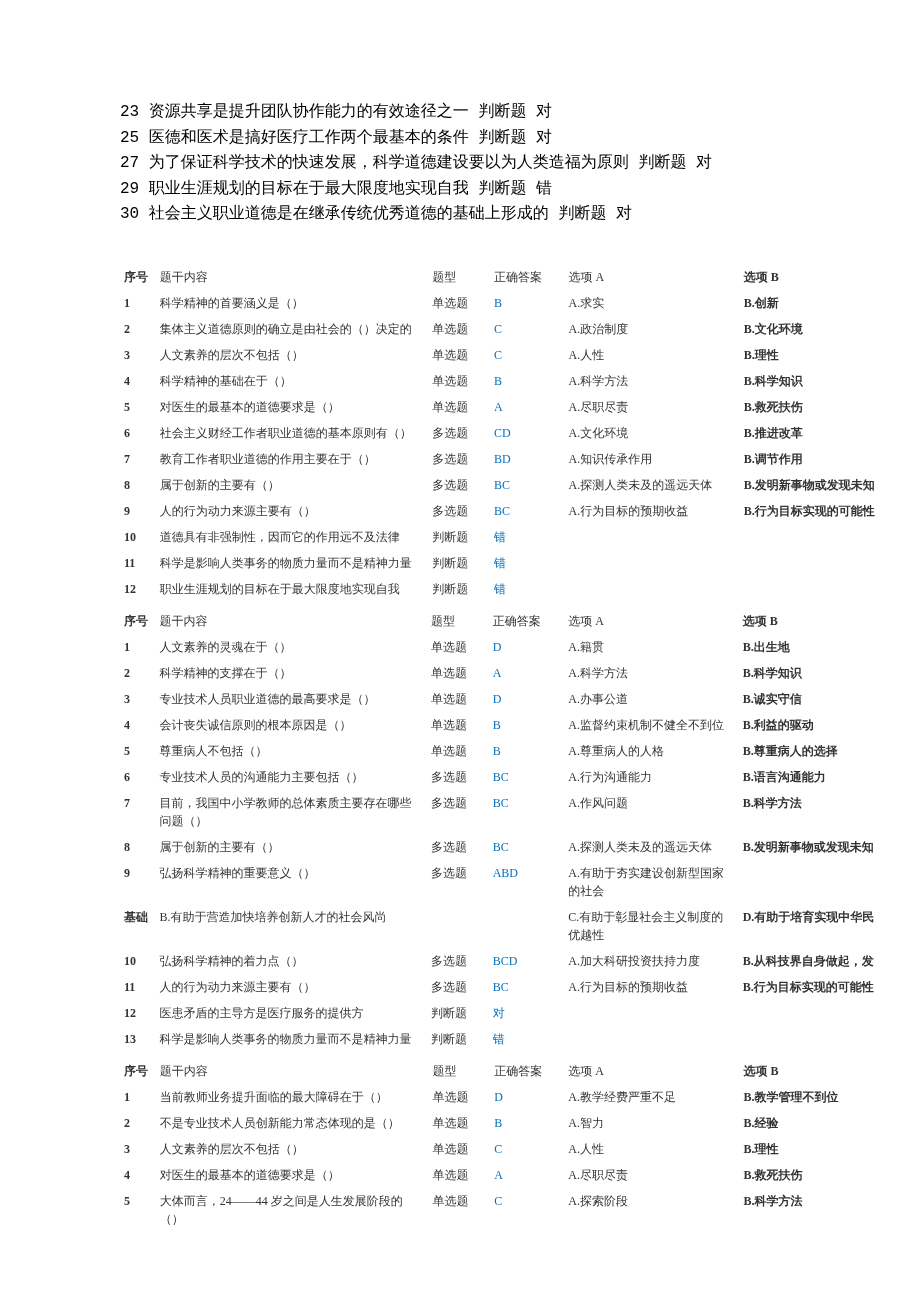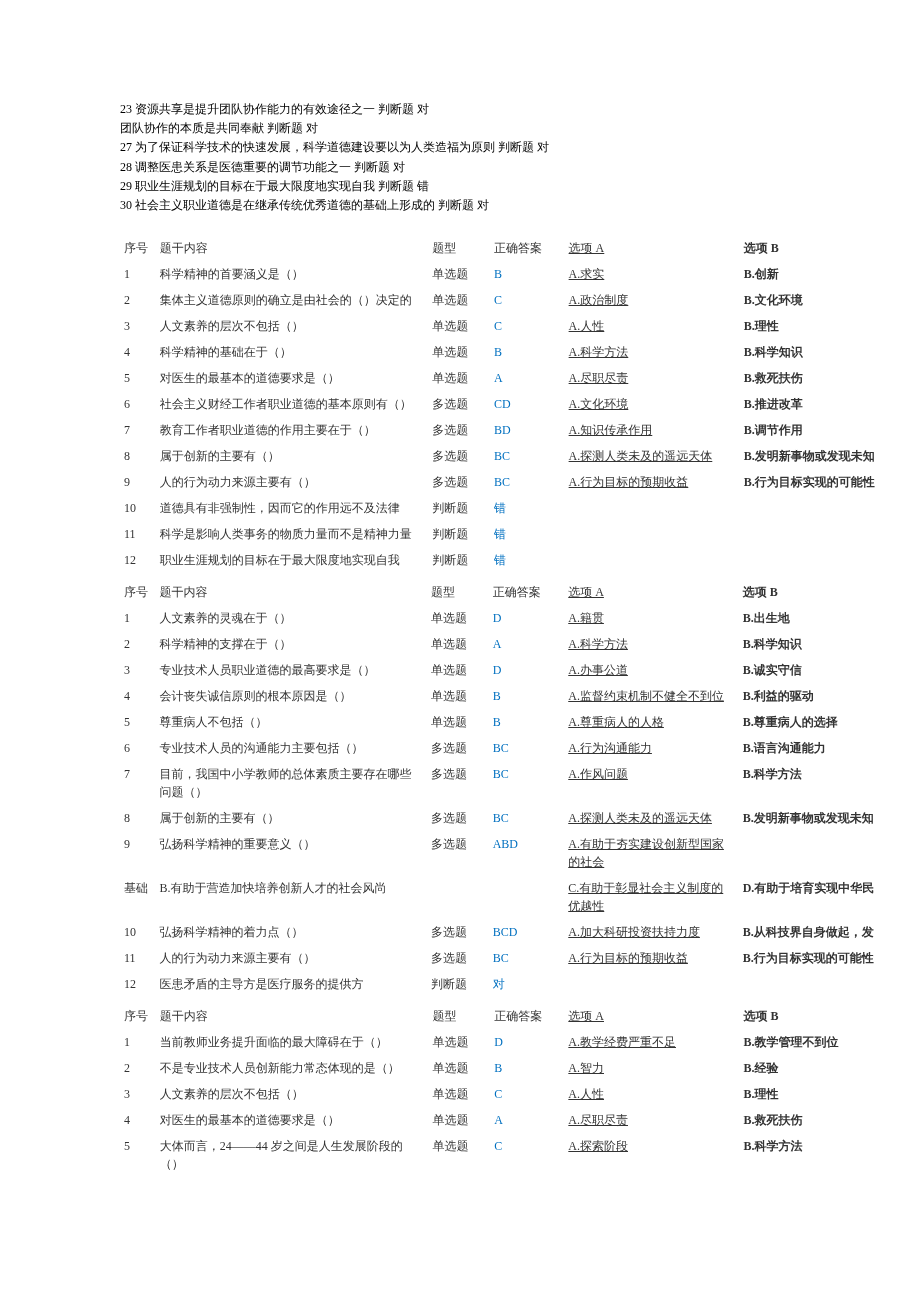--- a/index.html
+++ b/index.html
@@ -6,54 +6,54 @@
     font-family: "SimSun", "宋体", serif;
     font-size: 12px;
     color: #000;
     background: #fff;
     margin: 0;
     padding: 100px 40px 60px 120px;
     width: 920px;
     box-sizing: border-box;
   }
   .intro {
-    font-size: 12px;
+    font-size: 16px;
     line-height: 1.6;
-    margin-bottom: 20px;
+    margin-bottom: 36px;
+    font-family: Liberation Mono, monospace;
   }
   .intro p { margin: 0; }
   table.tbl {
     border-collapse: collapse;
     width: 100%;
     font-size: 12px;
     color: #333;
     margin-bottom: 6px;
   }
   table.tbl td, table.tbl th {
     text-align: left;
     vertical-align: top;
     padding: 4px 4px;
     line-height: 1.5;
   }
   .blue { color: #0070c0; }
-  .col-seq { width: 30px; }
+  .col-seq { width: 30px; font-weight: bold; }
   .col-content { width: 300px; }
   .col-type { width: 60px; }
   .col-ans { width: 74px; }
-  .col-a { width: 190px; text-decoration: underline; }
+  .col-a { width: 190px; }
   .col-b { width: 150px; font-weight: bold; }
 </style>
 </head>
 <body>
 
 <div class="intro">
   <p>23 资源共享是提升团队协作能力的有效途径之一  判断题    对</p>
-  <p>团队协作的本质是共同奉献  判断题    对</p>
+  <p>25 医德和医术是搞好医疗工作两个最基本的条件  判断题    对</p>
   <p>27 为了保证科学技术的快速发展，科学道德建设要以为人类造福为原则  判断题    对</p>
-  <p>28 调整医患关系是医德重要的调节功能之一  判断题    对</p>
   <p>29 职业生涯规划的目标在于最大限度地实现自我  判断题    错</p>
   <p>30 社会主义职业道德是在继承传统优秀道德的基础上形成的  判断题    对</p>
 </div>
 
 <table class="tbl">
   <tbody>
       <tr>
     <td class="col-seq">序号</td>
     <td class="col-content">题干内容</td>
     <td class="col-type">题型</td>
@@ -275,20 +275,28 @@
         <td class="col-b">B.行为目标实现的可能性</td>
       </tr>
       <tr>
         <td class="col-seq">12</td>
         <td class="col-content">医患矛盾的主导方是医疗服务的提供方</td>
         <td class="col-type">判断题</td>
         <td class="col-ans blue">对</td>
         <td class="col-a"></td>
         <td class="col-b"></td>
       </tr>
+      <tr>
+        <td class="col-seq">13</td>
+        <td class="col-content">科学是影响人类事务的物质力量而不是精神力量</td>
+        <td class="col-type">判断题</td>
+        <td class="col-ans blue">错</td>
+        <td class="col-a"></td>
+        <td class="col-b"></td>
+      </tr>
     </tbody>
 </table>
 
 <table class="tbl">
   <tbody>
       <tr>
     <td class="col-seq">序号</td>
     <td class="col-content">题干内容</td>
     <td class="col-type">题型</td>
     <td class="col-ans">正确答案</td>

